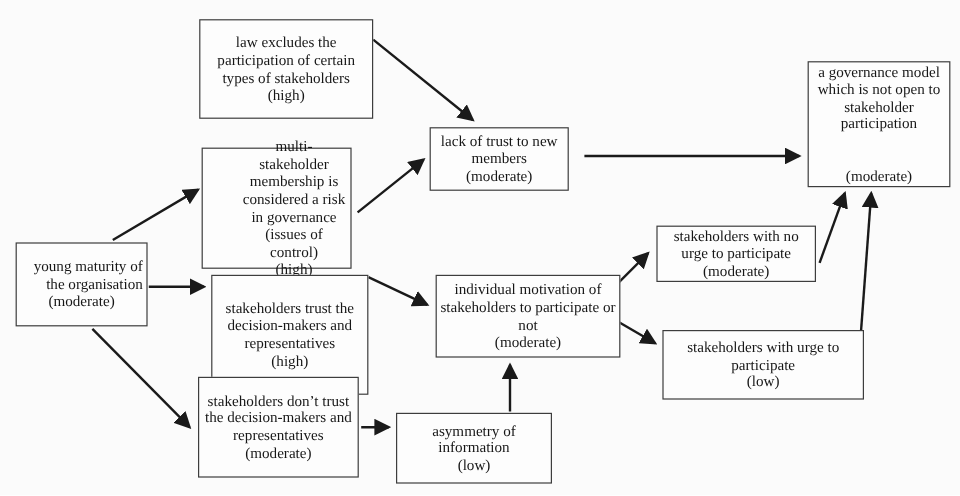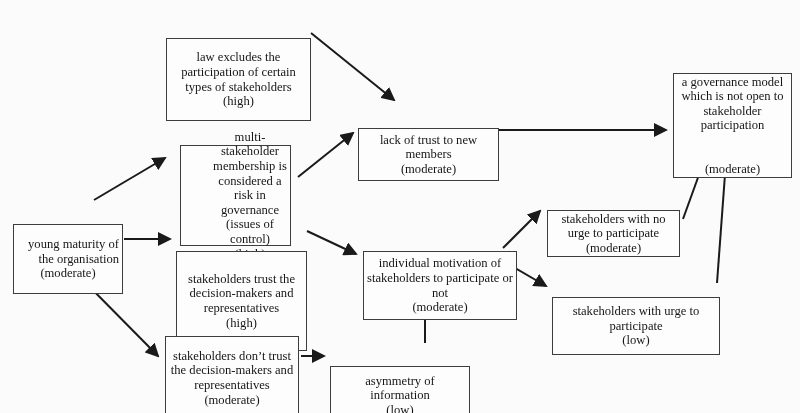--- a/index.html
+++ b/index.html
@@ -32,21 +32,20 @@
     flex-direction: column;
     align-items: center;
     justify-content: center;
     text-align: center;
     border: 1.6px solid #3d3d3d;
     background: #fdfdfd;
     color: #161616;
     font-size: 12.6px;
     line-height: 1.16;
     padding: 2px 3px;
-    margin-top: 22px;
   }
   .node .lbl, .node .rate {
     display: block;
   }
 </style>
 </head>
 <body>
 
 <div class="canvas">
 
@@ -69,51 +68,51 @@
     <line x1="503" y1="261" x2="546" y2="286" marker-end="url(#ah)"></line>
     <line x1="683" y1="219" x2="704" y2="161" marker-end="url(#ah)"></line>
     <line x1="717" y1="283" x2="726" y2="161" marker-end="url(#ah)"></line>
   </svg>
 
   <div class="node" style="left:166px; top:16px; width:145px; height:83px;">
     <span class="lbl">law excludes the participation of certain types of stakeholders</span>
     <span class="rate">(high)</span>
   </div>
 
-  <div class="node" style="left:180px; top:123px; width:111px; height:101px;padding-left:32px;">
+  <div class="node" style="left:168px; top:123px; width:125px; height:101px;padding-left:32px;">
     <span class="lbl">multi-stakeholder membership is considered a risk in governance (issues of control)</span>
     <span class="rate">(high)</span>
   </div>
 
   <div class="node" style="left:13px; top:202px; width:110px; height:70px;text-align:right;">
     <span class="lbl">young maturity of the organisation</span>
     <span class="rate">(moderate)</span>
   </div>
 
   <div class="node" style="left:176px; top:229px; width:131px; height:100px;">
     <span class="lbl">stakeholders trust the decision-makers and representatives</span>
     <span class="rate">(high)</span>
   </div>
 
   <div class="node" style="left:165px; top:314px; width:134px; height:84px;">
     <span class="lbl">stakeholders don’t trust the decision-makers and representatives</span>
     <span class="rate">(moderate)</span>
   </div>
 
-  <div class="node" style="left:358px; top:106px; width:141px; height:53px;">
+  <div class="node" style="left:358px; top:106px; width:116px; height:53px;">
     <span class="lbl">lack of trust to new members</span>
     <span class="rate">(moderate)</span>
   </div>
 
   <div class="node" style="left:363px; top:229px; width:154px; height:69px;">
     <span class="lbl">individual motivation of stakeholders to participate or not</span>
     <span class="rate">(moderate)</span>
   </div>
 
-  <div class="node" style="left:330px; top:344px; width:140px; height:59px;">
+  <div class="node" style="left:330px; top:344px; width:130px; height:59px;">
     <span class="lbl">asymmetry of information</span>
     <span class="rate">(low)</span>
   </div>
 
   <div class="node" style="left:673px; top:51px; width:119px; height:105px;gap:29px;">
     <span class="lbl">a governance model which is not open to stakeholder participation</span>
     <span class="rate">(moderate)</span>
   </div>
 
   <div class="node" style="left:547px; top:188px; width:133px; height:47px;">

